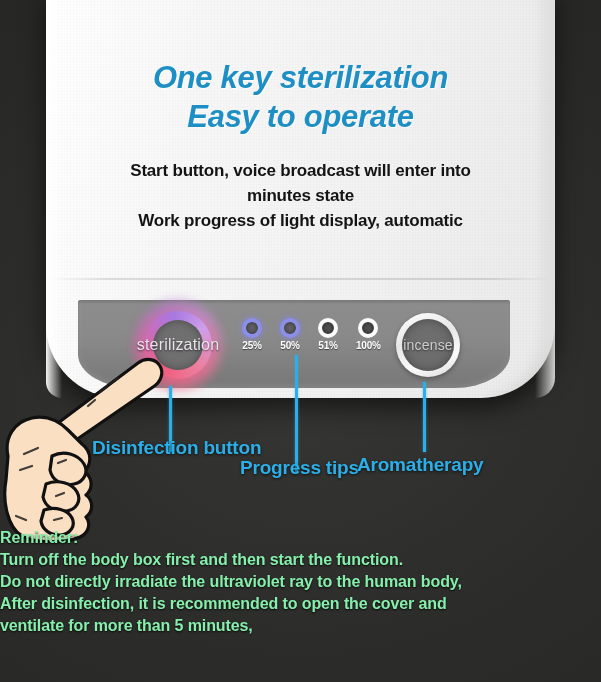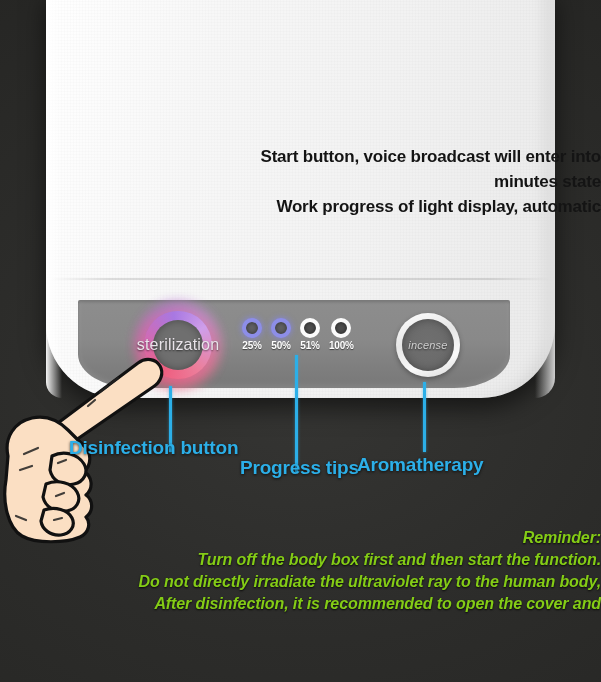--- a/index.html
+++ b/index.html
@@ -117,21 +117,21 @@
     font-size:16px;
     letter-spacing:.2px;
     text-shadow:0 1px 2px rgba(0,0,0,.6);
     white-space:nowrap;
   }
 
   
   .progress-group{
     position:absolute;
     left:242px; top:318px;
-    display:flex; gap:9px;
+    display:flex; gap:18px;
   }
   .progress-item{
     display:flex; flex-direction:column; align-items:center; gap:2px;
   }
   .progress-dot{
     width:20px; height:20px; border-radius:50%;
     box-sizing:border-box;
   }
   .progress-dot.on{
     border:4px solid #8d8ee8;
@@ -163,61 +163,60 @@
       linear-gradient(160deg,#ffffff 0%,#e6e6e6 40%,#fafafa 72%,#d8d8d8 100%) border-box;
     box-shadow:
       0 2px 5px rgba(0,0,0,.3),
       inset 0 0 8px rgba(0,0,0,.32);
     box-sizing:border-box;
   }
   .incense-label{
     position:absolute; inset:0;
     display:flex; align-items:center; justify-content:center;
     color:#cfcfcf;
-    font-size:11px;
+    font-size:14px;
     letter-spacing:.2px;
     text-shadow:0 1px 2px rgba(0,0,0,.55);
-    font-style:italic;
   }
 
   
   .headline{
     position:absolute;
     left:0; right:0; top:58px;
     text-align:center;
     color:#1e8fc4;
     font-weight:bold;
     font-style:italic;
     font-size:31px;
     line-height:39px;
     letter-spacing:-.3px;
     text-shadow:1px 1px 0 rgba(255,255,255,.85);
   }
   .subhead{
     position:absolute;
-    left:0; right:0; top:144px;
-    text-align:right;
+    left:0; right:0; top:158px;
+    text-align:center;
     color:#141414;
     font-weight:bold;
     font-size:17px;
     line-height:25px;
     letter-spacing:-.2px;
   }
 
   
   .callout{
     position:absolute;
     color:#2cafe8;
     font-weight:bold;
     font-size:19px;
     letter-spacing:-.2px;
     white-space:nowrap;
     text-shadow:0 1px 3px rgba(0,0,0,.75);
   }
-  .c-disinfection{ left:69px;  top:437px; }
+  .c-disinfection{ left:92px;  top:437px; }
   .c-progress{     left:232px; top:457px;margin-left:8px; }
   .c-aroma{        left:357px; top:454px; }
 
   .leader{
     position:absolute;
     width:3px;
     background:#2cafe8;
     box-shadow:0 0 3px rgba(44,175,232,.6);
   }
   .l-disinfection{ left:169px; top:386px; height:66px; }
@@ -229,46 +228,47 @@
     position:absolute;
     left:-4px; top:330px;
     width:192px; height:216px;
     pointer-events:none;
   }
 
   
   .reminder{
     position:absolute;
     left:0; right:0; top:527px;
-    text-align:right;
-    color:#84cc16;
+    text-align:left;
+    color:#86efac;
     font-weight:bold;
     font-size:16px;
     line-height:22px;
     letter-spacing:-.1px;
     text-shadow:0 1px 2px rgba(0,0,0,.85);
-    font-style:italic;
   }
   .reminder .line{ display:block; }
 </style>
 </head>
 <body>
 
 <div id="page">
 
   <div class="backdrop"></div>
 
   <div class="device">
     <div class="device-texture"></div>
     <div class="device-rim-left"></div>
     <div class="device-rim-right"></div>
     <div class="seam"></div>
   </div>
 
   <div class="headline">
+    <div>One key sterilization</div>
+    <div>Easy to operate</div>
   </div>
 
   <div class="subhead">
     <div>Start button, voice broadcast will enter into</div>
     <div>minutes state</div>
     <div>Work progress of light display, automatic</div>
   </div>
 
   <div class="control-strip"></div>
 
@@ -339,15 +339,16 @@
 
   <div class="callout c-disinfection">Disinfection button</div>
   <div class="callout c-progress">Progress tips</div>
   <div class="callout c-aroma">Aromatherapy</div>
 
   <div class="reminder">
     <span class="line">Reminder:</span>
     <span class="line">Turn off the body box first and then start the function.</span>
     <span class="line">Do not directly irradiate the ultraviolet ray to the human body,</span>
     <span class="line">After disinfection, it is recommended to open the cover and</span>
+    <span class="line">ventilate for more than 5 minutes,</span>
   </div>
 
 </div>
 
 </body></html>

